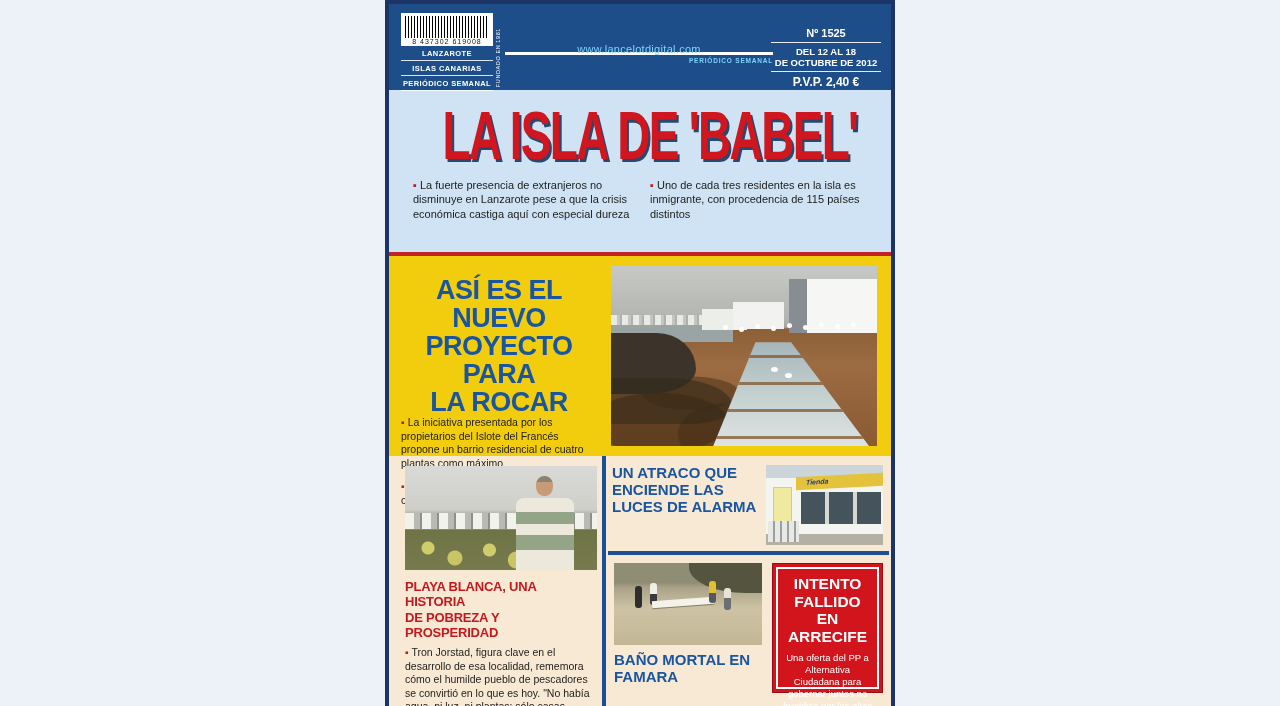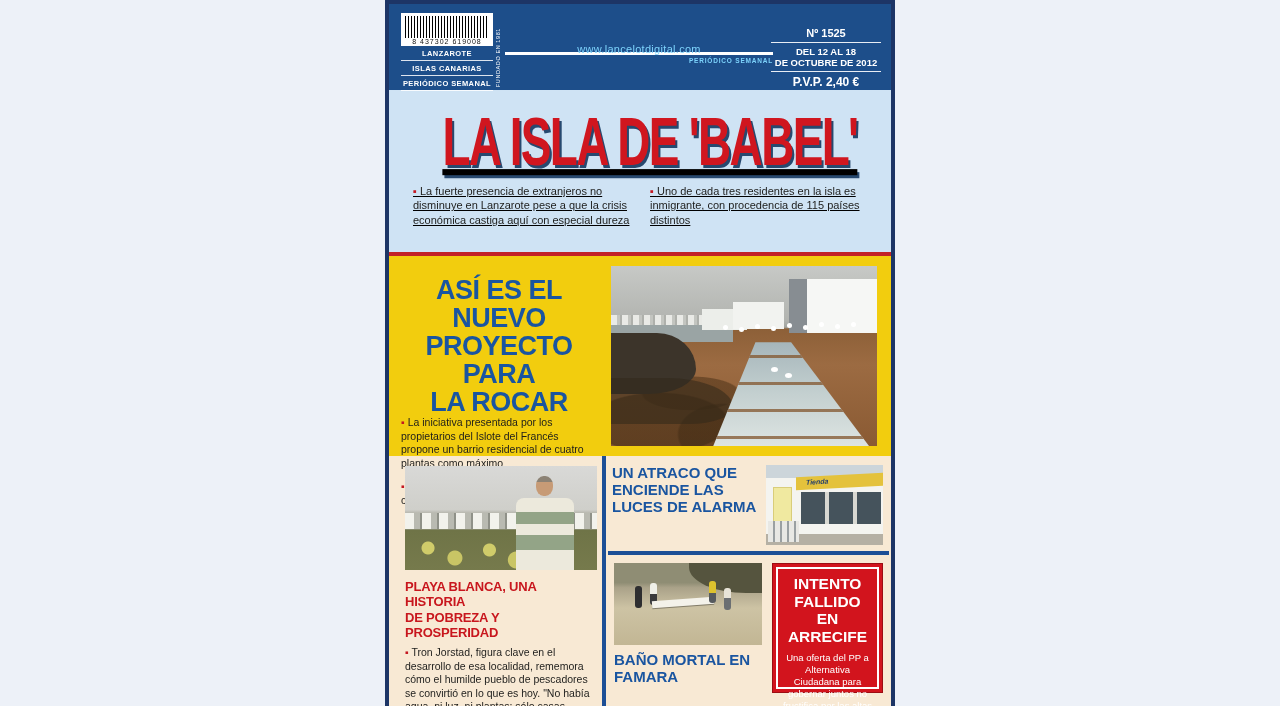--- a/index.html
+++ b/index.html
@@ -26,21 +26,21 @@
   .logo-sub { font-size:6.5px; text-align:right; margin-top:2px; letter-spacing:.8px; font-weight:bold; }
   .issue-box { position:absolute; right:10px; top:23px; width:110px; color:#fff; text-align:center; font-weight:bold; }
   .issue-number { font-size:11px; padding-bottom:3px; border-bottom:1px solid rgba(255,255,255,.9); }
   .issue-date { font-size:9.5px; padding-top:3px; }
   .issue-date2 { font-size:9.5px; padding-bottom:3px; border-bottom:1px solid rgba(255,255,255,.9); }
   .issue-price { font-size:12px; padding-top:3px; }
 
   .red-rule { height:4px; background:#c22127; }
 
   
-  .lead-section { flex:0 0 162px; background:#cfe3f4; padding:12px 10px 0 10px;text-decoration:underline; }
+  .lead-section { flex:0 0 162px; background:#cfe3f4; padding:6px 10px 0 10px; }
   .lead-headline { color:#d0161f; font-weight:bold; font-size:56px; text-align:center; white-space:nowrap;
                    letter-spacing:-2px; line-height:66px; height:76px;
                    transform:scale(.82,1.22); transform-origin:center top;
                    text-shadow:2.5px 2.5px 0 #27496f; }
   .lead-cols { display:flex; gap:16px; padding:6px 10px 0 14px; }
   .lead-col { flex:1; font-size:11px; line-height:1.3; color:#1d1d1b; }
   .bullet::before { content:"▪ "; color:#c41822; }
 
   
   .project-section { flex:0 0 204px; background:#f2cd0e; border-top:4px solid #c22127; position:relative; }

